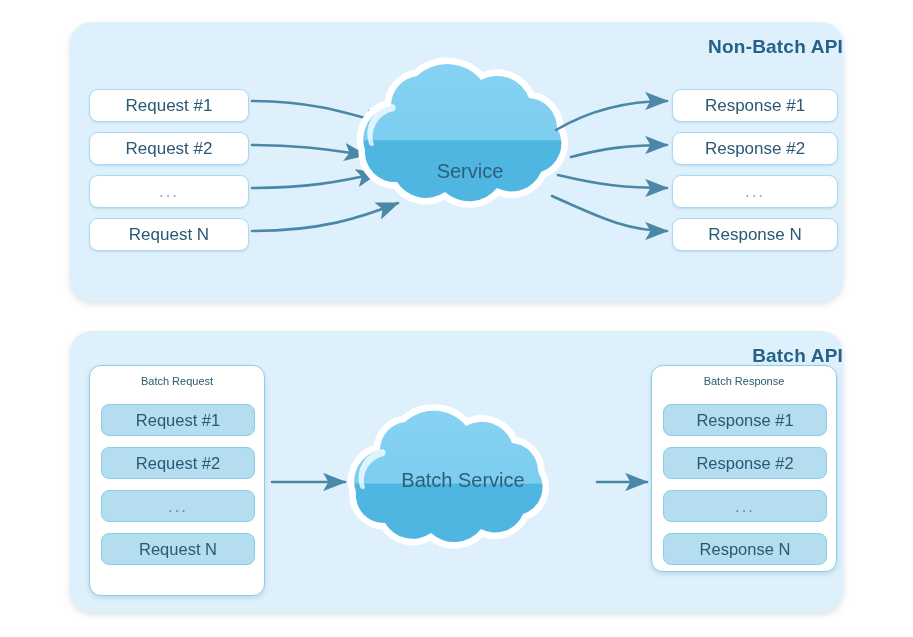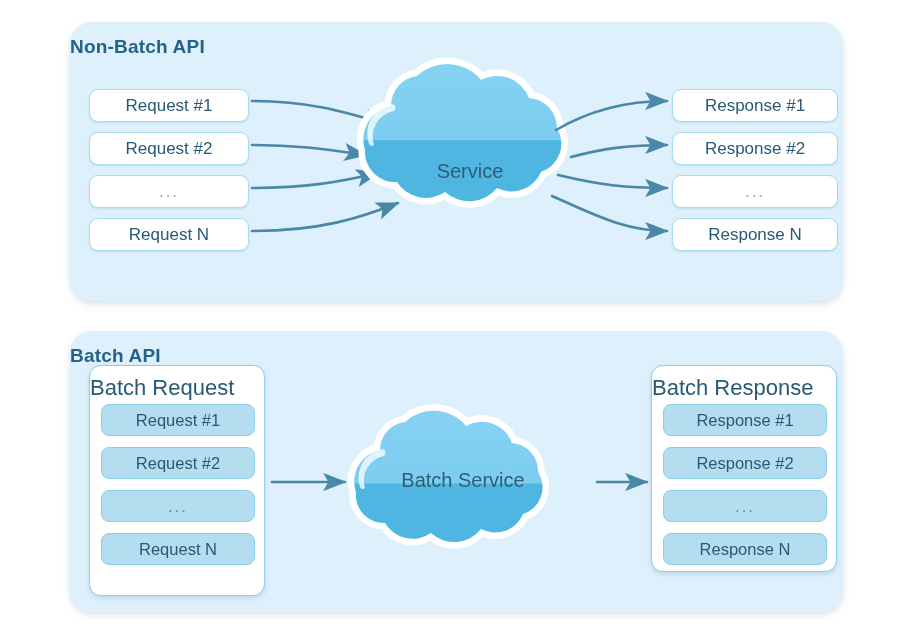--- a/index.html
+++ b/index.html
@@ -27,21 +27,21 @@
     border-radius: 22px;
     box-shadow: 0 3px 7px rgba(120,150,170,0.28);
   }
   #panel-nonbatch { left: 70px; top: 22px;  width: 773px; height: 279px; }
   #panel-batch    { left: 70px; top: 331px; width: 773px; height: 281px; }
 
   .panel-title {
     position: absolute;
     top: 14px;
     left: 0; right: 0;
-    text-align: left;
+    text-align: right;
     font-size: 19px;
     font-weight: bold;
     color: #266287;
     letter-spacing: 0.2px;
   }
 
   
   .item-box {
     position: absolute;
     width: 160px;
@@ -68,21 +68,22 @@
     box-sizing: border-box;
     box-shadow: 0 2px 4px rgba(110,160,190,0.3);
   }
   #batch-request  { left: 89px;  top: 365px; width: 176px; height: 231px; }
   #batch-response { left: 651px; top: 365px; width: 186px; height: 207px; }
 
   .batch-title {
     position: absolute;
     top: 9px;
     left: 0; right: 0;
-    font-size: 22px;
+    text-align: center;
+    font-size: 11px;
     color: #2a5974;
   }
   .batch-item {
     position: absolute;
     height: 32px;
     background: #b4ddef;
     border: 1.4px solid #8ccde9;
     border-radius: 8px;
     box-sizing: border-box;
     display: flex;

